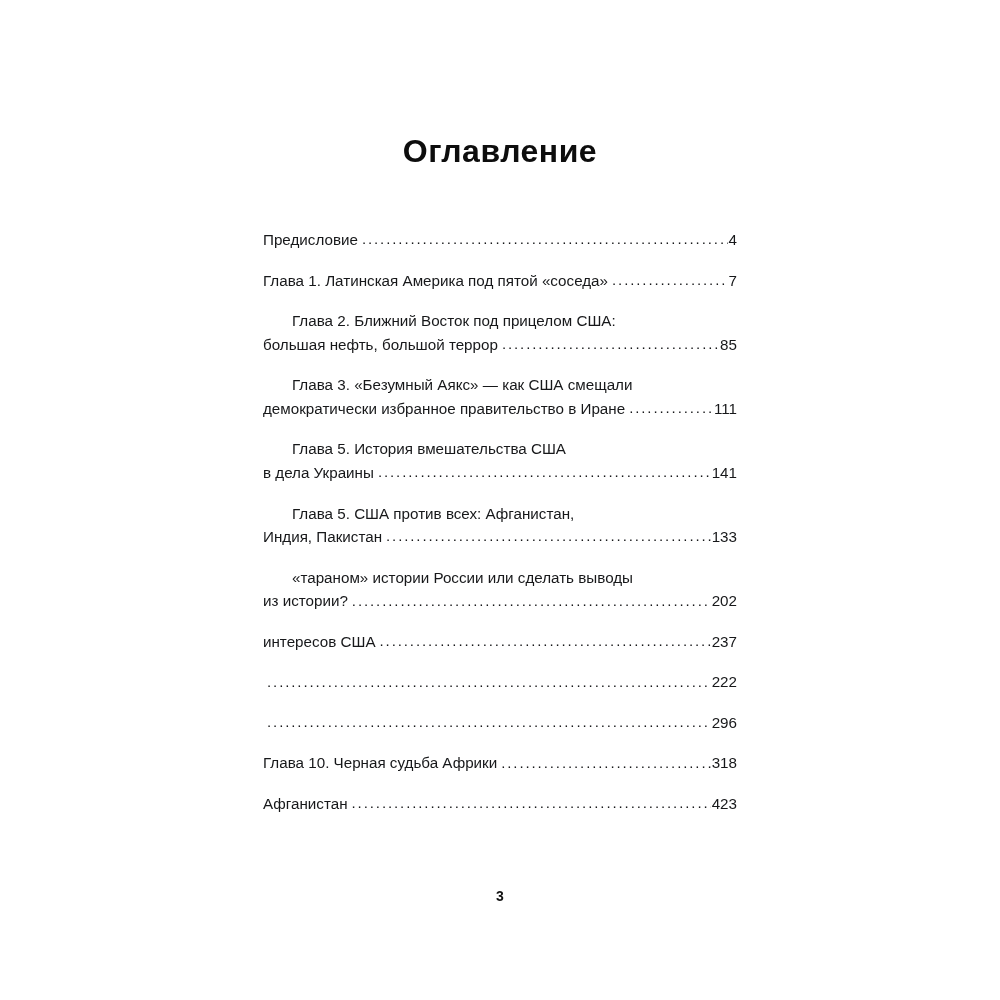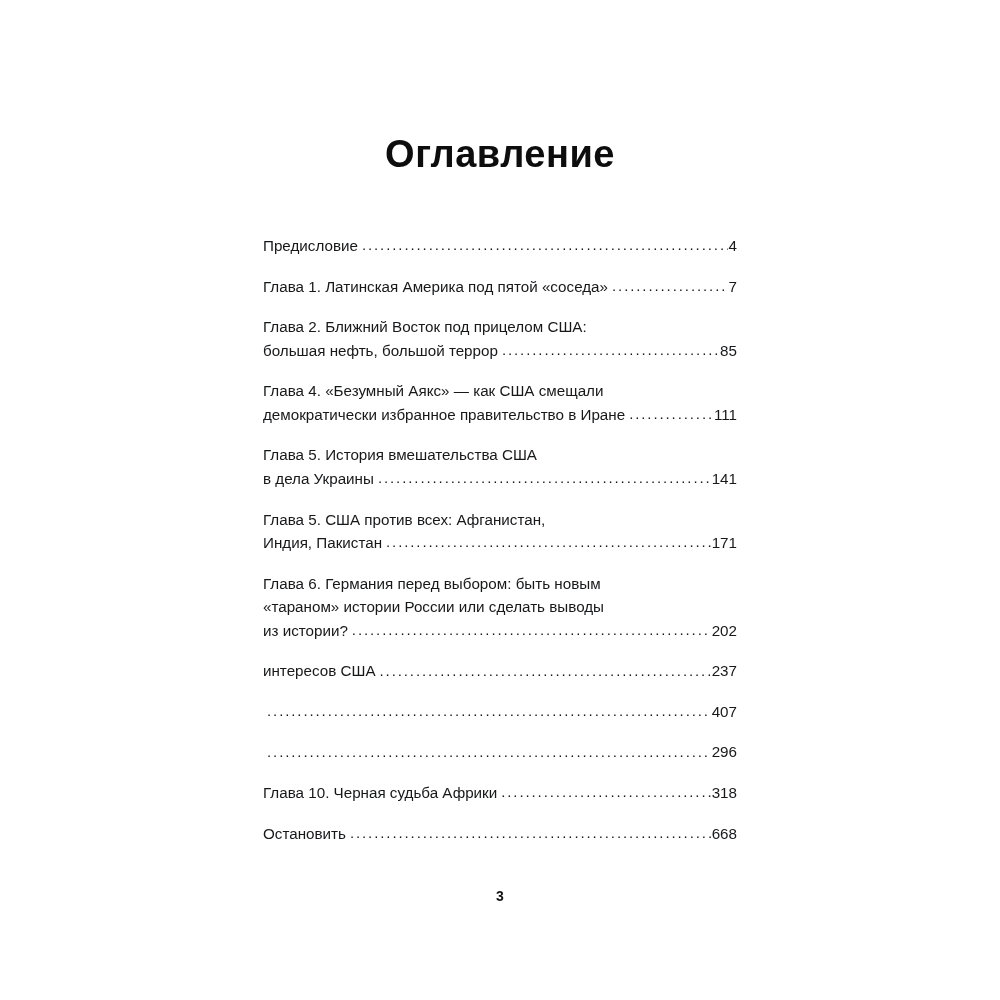--- a/index.html
+++ b/index.html
@@ -15,21 +15,21 @@
     overflow: hidden;
   }
   .page {
     position: relative;
     width: 1000px;
     height: 1000px;
     box-sizing: border-box;
   }
   .toc-title {
     text-align: center;
-    font-size: 38px;
+    font-size: 32px;
     font-weight: bold;
     letter-spacing: 0.5px;
     color: #0d0d0d;
     margin: 0;
     padding-top: 133px;
   }
   .toc-list {
     width: 474px;
     margin: 0 auto;
     padding-top: 58px;
@@ -60,20 +60,21 @@
     position: relative;
     bottom: 1px;
   }
   .toc-entry .page-num {
     flex: 0 0 auto;
     text-align: right;
     white-space: pre;
   }
   .toc-entry .cont {
     display: block;
+    margin-left: 29px;
   }
   .folio {
     position: absolute;
     left: 0;
     right: 0;
     top: 888px;
     text-align: center;
     font-size: 14px;
     font-weight: bold;
     color: #121212;
@@ -101,80 +102,79 @@
       </div>
       <div class="toc-entry">
         <span class="cont">Глава 2. Ближний Восток под прицелом США:</span>
         <span class="line">
           <span class="label">большая нефть, большой террор</span>
           <span class="leader">.........................................................................................</span>
           <span class="page-num">85</span>
         </span>
       </div>
       <div class="toc-entry">
-        <span class="cont">Глава 4. «Безумный Аякс» — как США смещали</span>
+        <span class="cont">Глава 3. «Безумный Аякс» — как США смещали</span>
         <span class="line">
           <span class="label">демократически избранное правительство в Иране</span>
           <span class="leader">.........................................................................................</span>
           <span class="page-num">111</span>
         </span>
       </div>
       <div class="toc-entry">
         <span class="cont">Глава 5. История вмешательства США</span>
         <span class="line">
           <span class="label">в дела Украины</span>
           <span class="leader">.........................................................................................</span>
           <span class="page-num">141</span>
         </span>
       </div>
       <div class="toc-entry">
         <span class="cont">Глава 5. США против всех: Афганистан,</span>
         <span class="line">
           <span class="label">Индия, Пакистан</span>
           <span class="leader">.........................................................................................</span>
-          <span class="page-num">171</span>
+          <span class="page-num">133</span>
         </span>
       </div>
       <div class="toc-entry">
-        <span class="cont">Глава 6. Германия перед выбором: быть новым</span>
         <span class="cont">«тараном» истории России или сделать выводы</span>
         <span class="line">
           <span class="label">из истории?</span>
           <span class="leader">.........................................................................................</span>
           <span class="page-num">202</span>
         </span>
       </div>
       <div class="toc-entry">
         <span class="line">
           <span class="label">интересов США</span>
           <span class="leader">.........................................................................................</span>
           <span class="page-num">237</span>
         </span>
       </div>
       <div class="toc-entry">
         <span class="line">
           <span class="leader">.........................................................................................</span>
-          <span class="page-num">407</span>
+          <span class="page-num">222</span>
         </span>
       </div>
       <div class="toc-entry">
         <span class="line">
           <span class="leader">.........................................................................................</span>
           <span class="page-num">296</span>
         </span>
       </div>
       <div class="toc-entry">
         <span class="line">
           <span class="label">Глава 10. Черная судьба Африки</span>
           <span class="leader">.........................................................................................</span>
           <span class="page-num">318</span>
         </span>
       </div>
       <div class="toc-entry">
         <span class="line">
-          <span class="label">Остановить</span>
+          <span class="label">Афганистан</span>
           <span class="leader">.........................................................................................</span>
-          <span class="page-num">668</span>
+          <span class="page-num">423</span>
         </span>
       </div>
     </div>
   <div class="folio">3</div>
 </div>
 
 </body></html>

